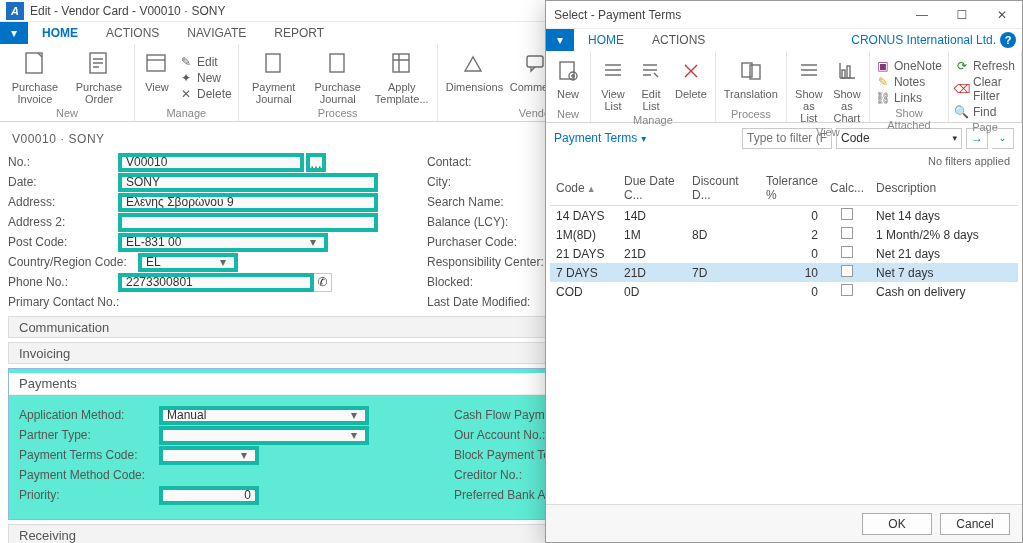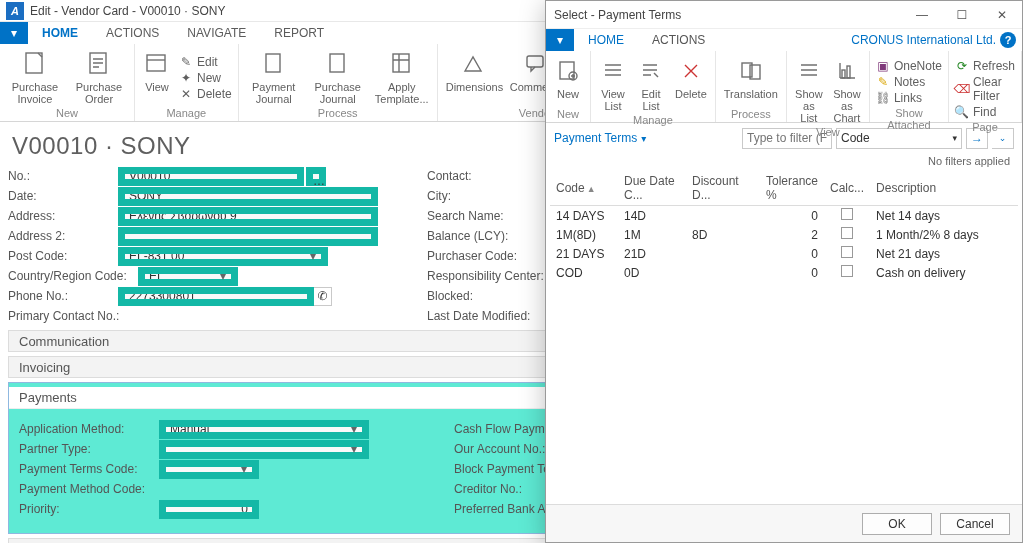--- a/index.html
+++ b/index.html
@@ -25,31 +25,31 @@
 .rgroup .rowicons { display:flex; gap:6px; flex:1; }
 .bigbtn { display:flex; flex-direction:column; align-items:center; gap:3px; padding:2px 2px 0 2px; color:#5f5f5f; cursor:pointer; }
 .bigbtn .ico { width:28px; height:28px; display:flex; align-items:center; justify-content:center; }
 .bigbtn .lbl { font-size:11px; text-align:center; line-height:12px; max-width:54px; }
 .glabel { font-size:11px; color:#888; text-align:center; padding-top:2px; }
 .smallrows { display:flex; flex-direction:column; gap:2px; justify-content:center; }
 .smallbtn { display:flex; align-items:center; gap:4px; font-size:11px; color:#5f5f5f; cursor:pointer; }
 .smallbtn .ico { width:14px; height:14px; display:flex; align-items:center; justify-content:center; }
 
 
-.p-header { padding:10px 12px 6px 12px; font-size:24px; color:#5f5f5f; letter-spacing:.5px; }
+.p-header { padding:10px 12px 6px 12px; font-size:12px; color:#5f5f5f; letter-spacing:.5px; }
 
 
 .p-body { padding:0 8px; }
 .twocol { display:flex; }
 .colL { width:405px; }
 .colR { flex:1; padding-left:14px; }
 .frow { display:flex; align-items:center; height:20px; margin-bottom:0px; }
 .frow label { width:110px; color:#555; font-size:12px; }
 .frow .val { flex:1; }
-.inp { height:19px; border:7px solid #14b8a6; background:#f9f9f9; padding:0 4px; color:#333; width:210px; }
+.inp { height:19px; border:4px solid #14b8a6; background:#f9f9f9; padding:0 4px; color:#333; width:210px; }
 .inp.wide { width:210px; }
 .inp.drop { background:#f9f9f9; }
 .inp.tel { width:196px; }
 .telwrap { display:flex; align-items:center; }
 .telico { width:18px; height:19px; border:1px solid #c9c9c9; border-left:none; display:flex; align-items:center; justify-content:center; background:#fff; }
 .dropico { margin-left:-18px; pointer-events:none; color:#666; }
 
 
 .sectionbar { height:22px; background:#f3f3f3; border:1px solid #dcdcdc; margin:4px 0 0 0; padding:0 10px; display:flex; align-items:center; color:#555; font-size:13px; cursor:pointer; }
 .section-open { border:1px solid #8fb8e0; background:#5eead4; margin-top:4px; }
@@ -577,20 +577,28 @@
             <td>1 Month/2% 8 days</td>
           </tr>
           <tr>
             <td>21 DAYS</td>
             <td>21D</td>
             <td></td>
             <td class="num">0</td>
             <td style="text-align:center"><span class="chk"></span></td>
             <td>Net 21 days</td>
           </tr>
+          <tr class="sel">
+            <td>7 DAYS</td>
+            <td>21D</td>
+            <td>7D</td>
+            <td class="num">10</td>
+            <td style="text-align:center"><span class="chk"></span></td>
+            <td>Net 7 days</td>
+          </tr>
           <tr>
             <td>COD</td>
             <td>0D</td>
             <td></td>
             <td class="num">0</td>
             <td style="text-align:center"><span class="chk"></span></td>
             <td>Cash on delivery</td>
           </tr>
         </tbody>
     </table>

